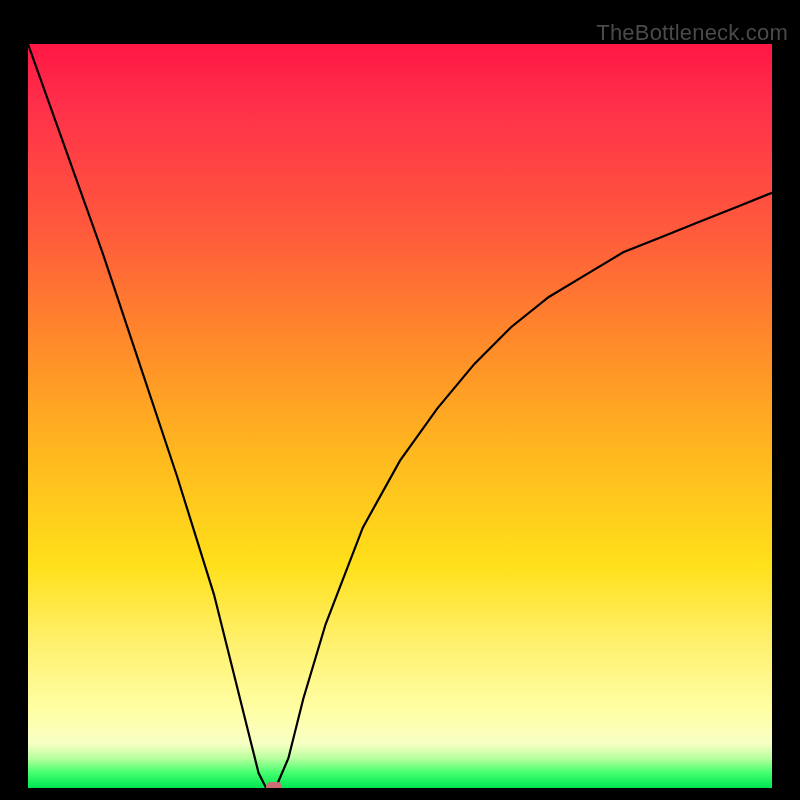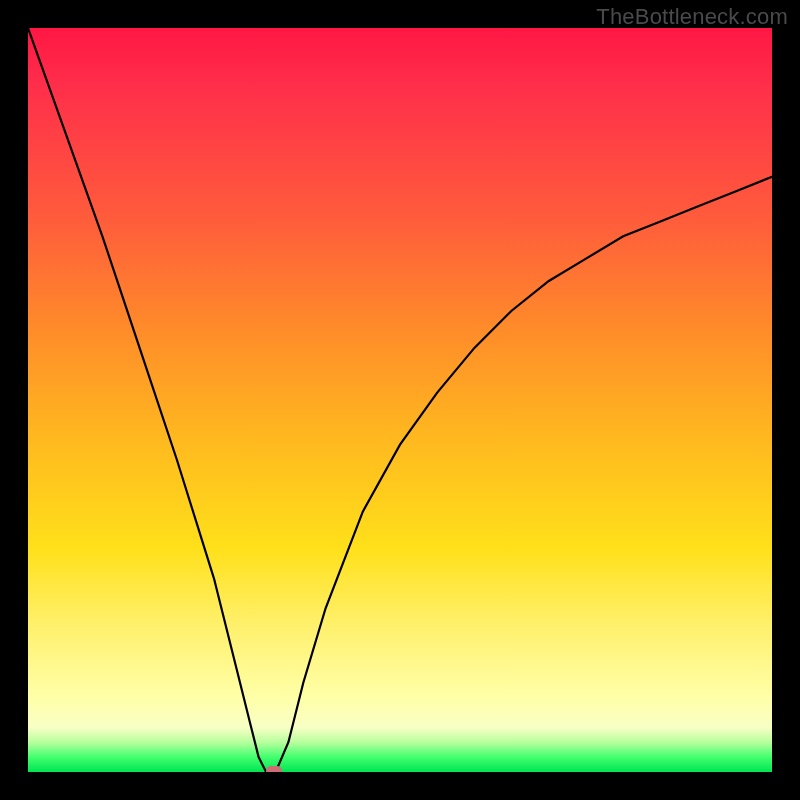--- a/index.html
+++ b/index.html
@@ -6,21 +6,21 @@
     margin: 0;
     padding: 0;
     width: 800px;
     height: 800px;
     background: #000;
     position: relative;
     font-family: Arial, Helvetica, sans-serif;
   }
   .frame {
     position: absolute;
-    top: 0;
+    top: 16px;
     left: 0;
     width: 800px;
     height: 616px;
     background: #000;
   }
   .watermark {
     position: absolute;
     top: 4px;
     right: 12px;
     color: #4a4a4a;

